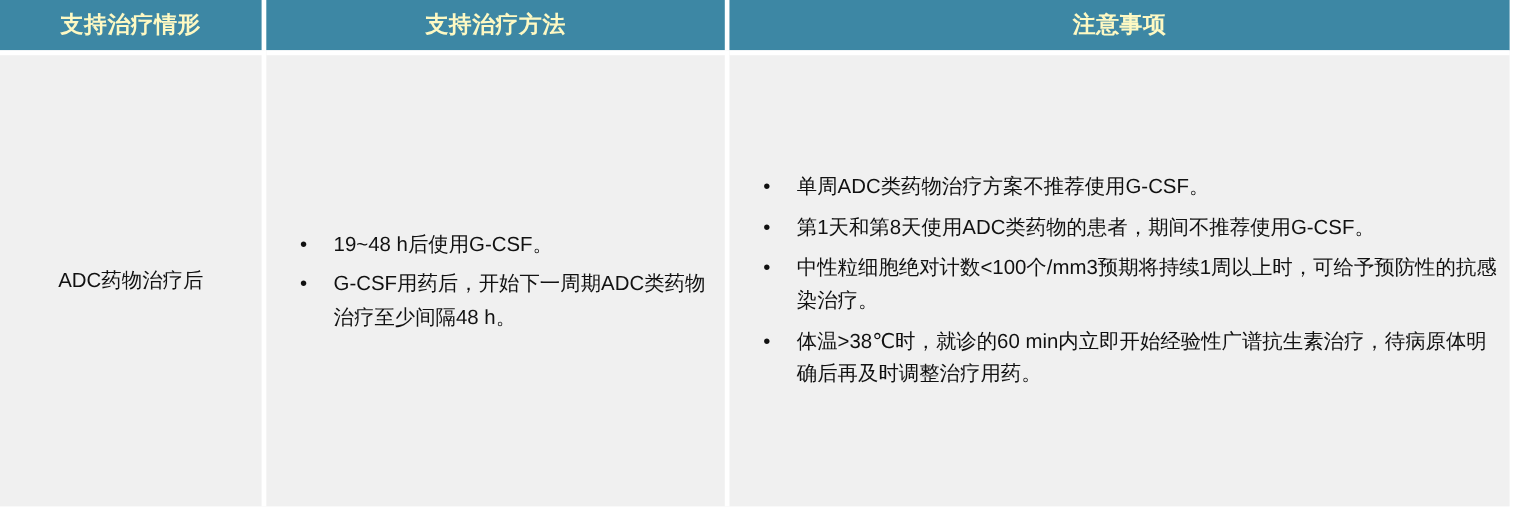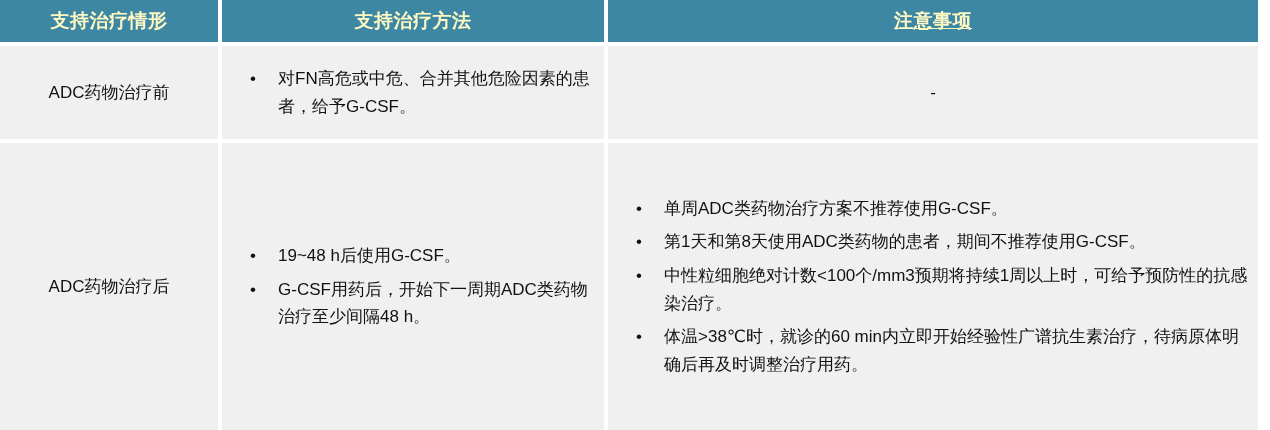--- a/index.html
+++ b/index.html
@@ -37,21 +37,21 @@
     color: #fef9c3;
     font-size: 19px;
     font-weight: bold;
     height: 42px;
     text-align: center;
     vertical-align: middle;
     padding: 0;
     border-right: 4px solid #ffffff;
     letter-spacing: 0.5px;
   }
-  thead th:last-child { border-right: none; text-decoration: underline; }
+  thead th:last-child { border-right: none; }
 
   tbody td {
     background: #f0f0f0;
     border-right: 4px solid #ffffff;
     border-top: 4px solid #ffffff;
     padding: 0;
     vertical-align: middle;
     color: #101010;
     font-size: 17px;
   }
@@ -114,34 +114,20 @@
     </colgroup>
     <thead>
       <tr>
         <th>支持治疗情形</th>
         <th>支持治疗方法</th>
         <th>注意事项</th>
       </tr>
     </thead>
     <tbody>
 
-      <tr class="row1">
-        <td class="cell-label">ADC药物治疗前</td>
-        <td>
-          <div class="pad-box">
-            <ul class="blist col2-list">
-              <li>
-                <span class="bullet-dot">•</span>
-                <span>对FN高危或中危、合并其他危险因素的患者，给予G-CSF。</span>
-              </li>
-            </ul>
-          </div>
-        </td>
-        <td class="cell-dash">-</td>
-      </tr>
 
       <tr class="row2">
         <td class="cell-label">ADC药物治疗后</td>
         <td>
           <div class="pad-box">
             <ul class="blist col2-list">
               <li>
                 <span class="bullet-dot">•</span>
                 <span>19~48 h后使用G-CSF。</span>
               </li>

